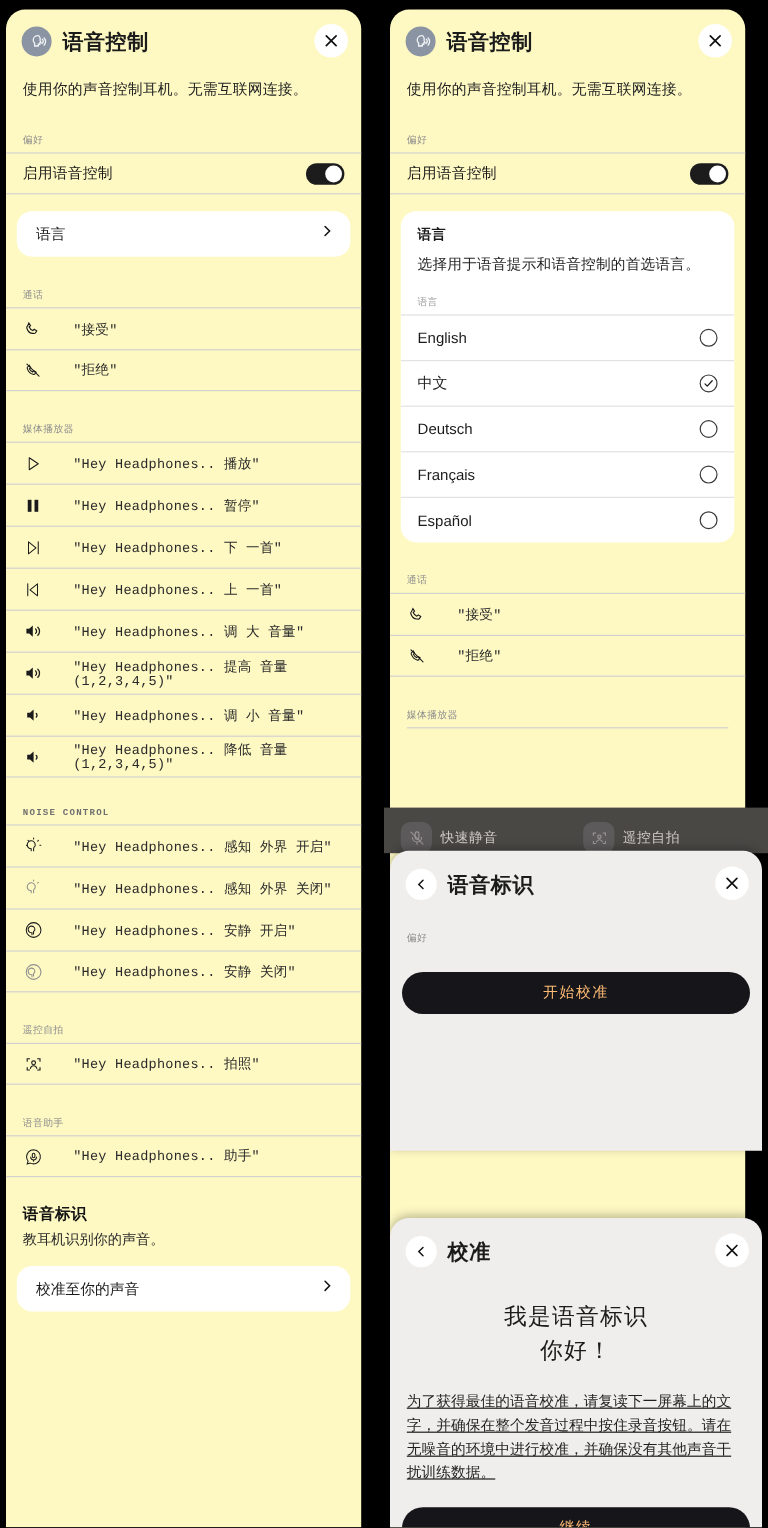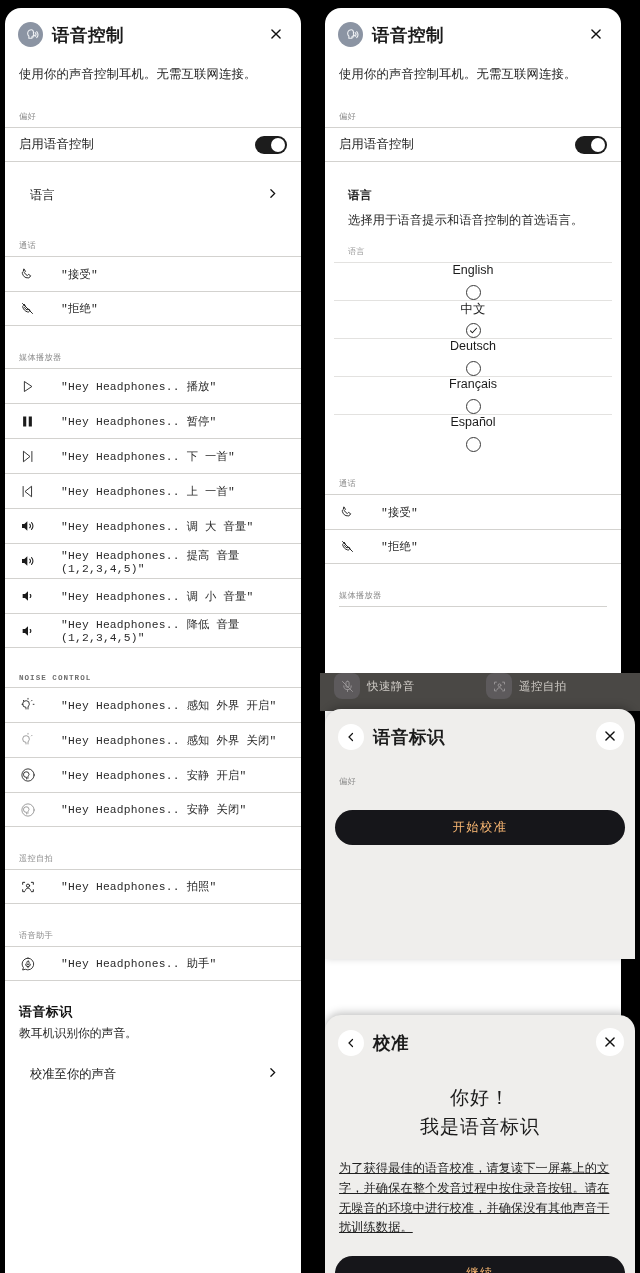--- a/index.html
+++ b/index.html
@@ -18,21 +18,21 @@
   .panel {
     position: relative;
     width: 320px; height: 1273px;
     overflow: hidden;
     background: #000;
   }
   .sheet {
     position: absolute;
     left: 5px; right: 19px; top: 8px;
     border-radius: 16px 16px 0 0;
-    background: #ffffff;
+    background: #fef9c3;
     min-height: 1265px;
     padding: 0 0 10px 0;
   }
 
   
   .hdr {
     display: flex; align-items: center;
     padding: 14px 12px 6px 13px;
     gap: 9px;
     position: relative;
@@ -117,21 +117,20 @@
   .card.nav .t { flex: 1; font-size: 12.3px; color:#1b1b1b; }
 
   .card-pad { padding: 12px 14px 2px 14px; }
   .card-title { font-size: 11.6px; font-weight:700; color:#1b1b1b; letter-spacing:.3px;}
   .card-desc { font-size: 12.2px; color:#1f1f1f; margin-top: 9px; line-height:1.45; letter-spacing:.2px;}
   .card-sec-label { font-size: 8.2px; color:#9a9a9a; padding: 14px 14px 5px 14px; }
   .opt {
     display:flex; align-items:center;
     min-height: 38px; padding: 0 14px;
     border-top: 1px solid #e3e2e0;
-    flex-direction: column;
   }
   .opt .on { flex:1; font-size: 12.5px; color:#1b1b1b; }
   .radio {
     width: 15px; height: 15px; border-radius:50%;
     border: 1.2px solid #3a3a3a;
     display:flex; align-items:center; justify-content:center;
     flex:0 0 auto;
   }
   .radio svg { display:none; }
   .radio.sel svg { display:block; }
@@ -155,21 +154,21 @@
     padding: 18px 14px 0 14px; letter-spacing: .1px; text-decoration: underline;
   }
 
   .footer-head { font-size: 13px; font-weight:700; color:#141414; padding: 0 14px; letter-spacing:.4px;}
   .footer-sub { font-size: 11.8px; color:#2a2a2a; padding: 5px 14px 0 14px;}
 
   
   .backdrop-band {
     position: absolute; left: 0; right: 0;
     background: #4a4845;
-    display: flex; align-items:flex-start; gap: 12px;
+    display: flex; align-items:flex-end; gap: 12px;
     padding: 0 14px;
   }
   .bd-tile {
     display:flex; align-items:center; gap: 7px; flex:1;
   }
   .bd-sq {
     width: 26px; height: 26px; border-radius: 8px;
     background: #5d5a5c; display:flex; align-items:center; justify-content:center;
     flex:0 0 auto;
   }
@@ -548,21 +547,21 @@
             </svg>
         </span>
         <span class="hdr-title">校准</span>
         <span class="close-btn" style="top:13px">
           <svg width="14" height="14" viewBox="0 0 24 24" stroke="#111" stroke-width="2.4" stroke-linecap="round">
               <path d="M5 5l14 14M19 5L5 19"></path>
             </svg>
         </span>
       </div>
       <div class="big-greet">
+        <div>我是语音标识</div>
         <div>你好！</div>
-        <div>我是语音标识</div>
       </div>
       <div class="body-text">为了获得最佳的语音校准，请复读下一屏幕上的文字，并确保在整个发音过程中按住录音按钮。请在无噪音的环境中进行校准，并确保没有其他声音干扰训练数据。</div>
       <div class="btn-primary">继续</div>
     </div>
 
   </div>
 </div>
 
 </body></html>

